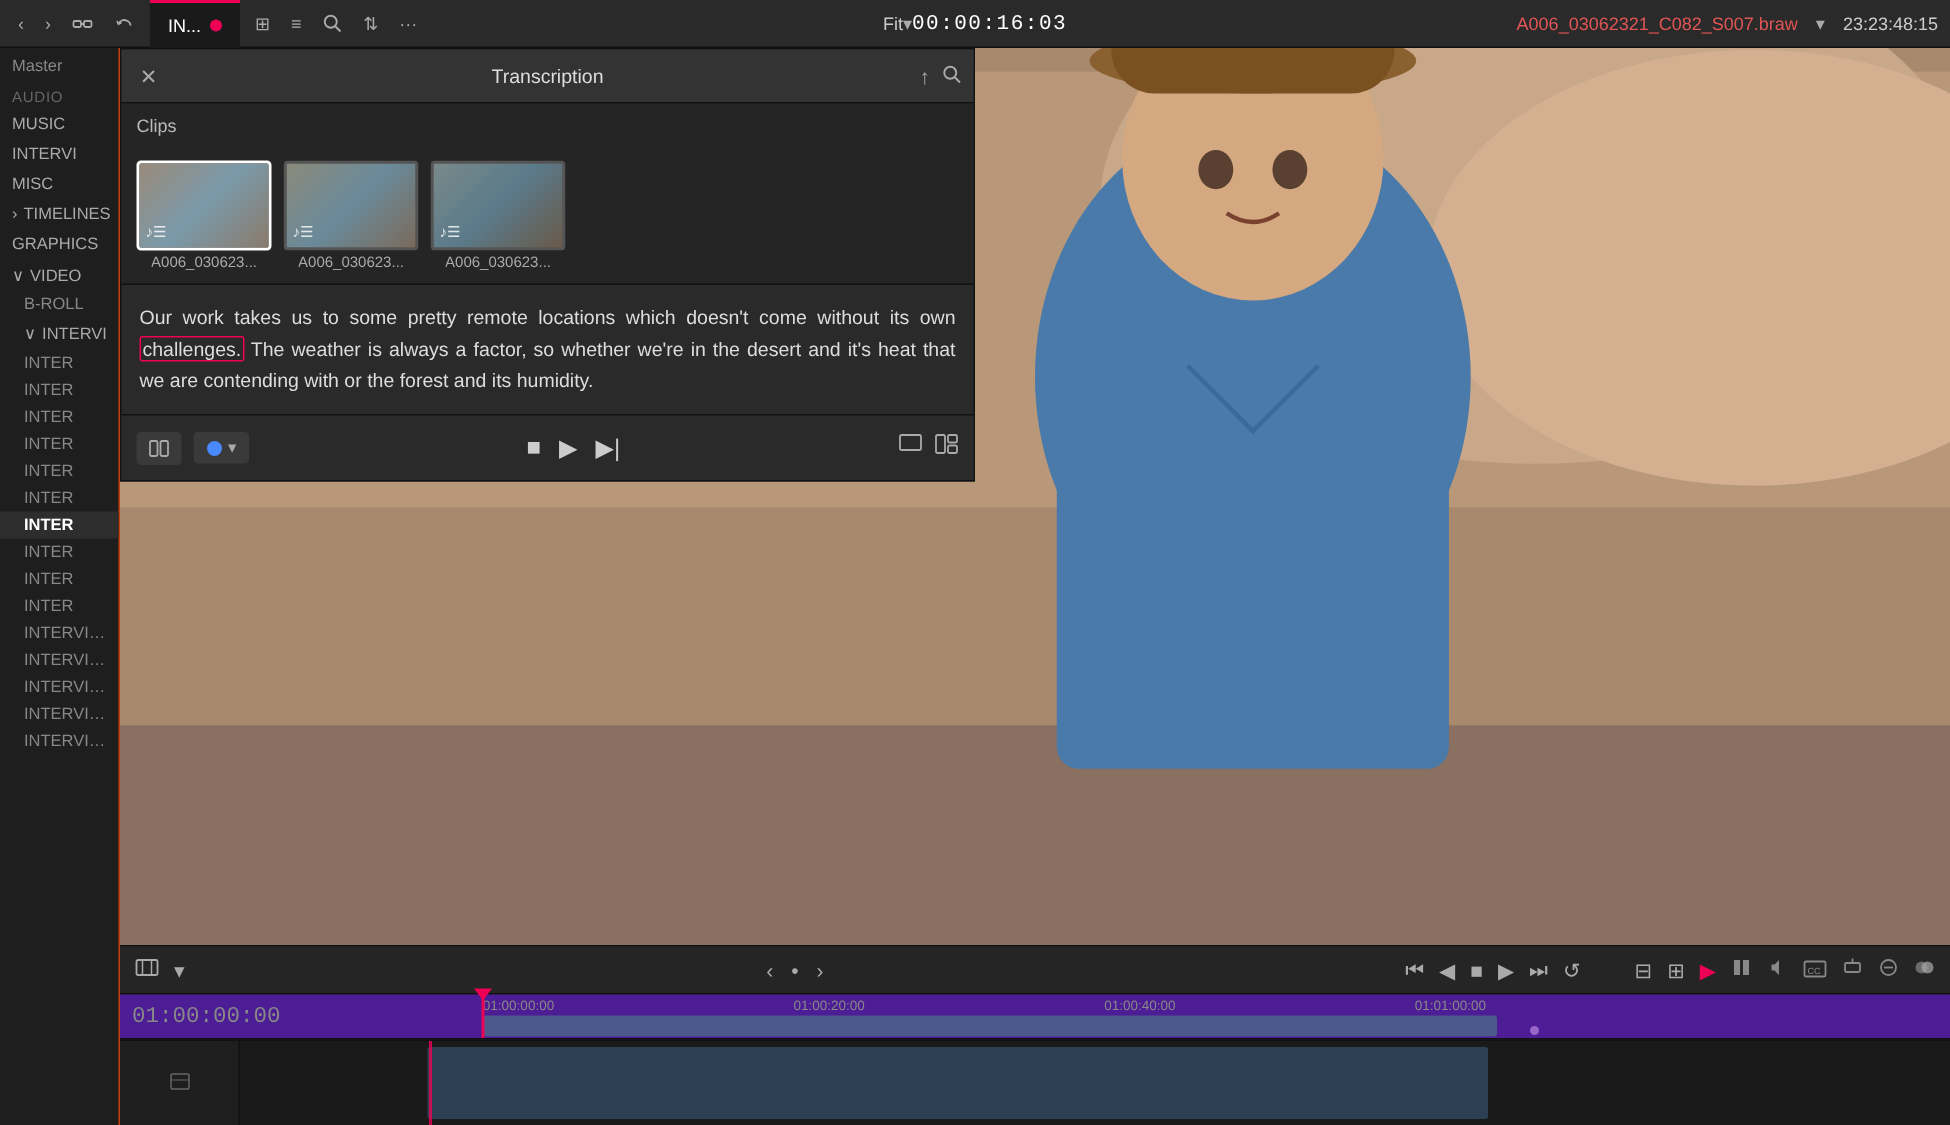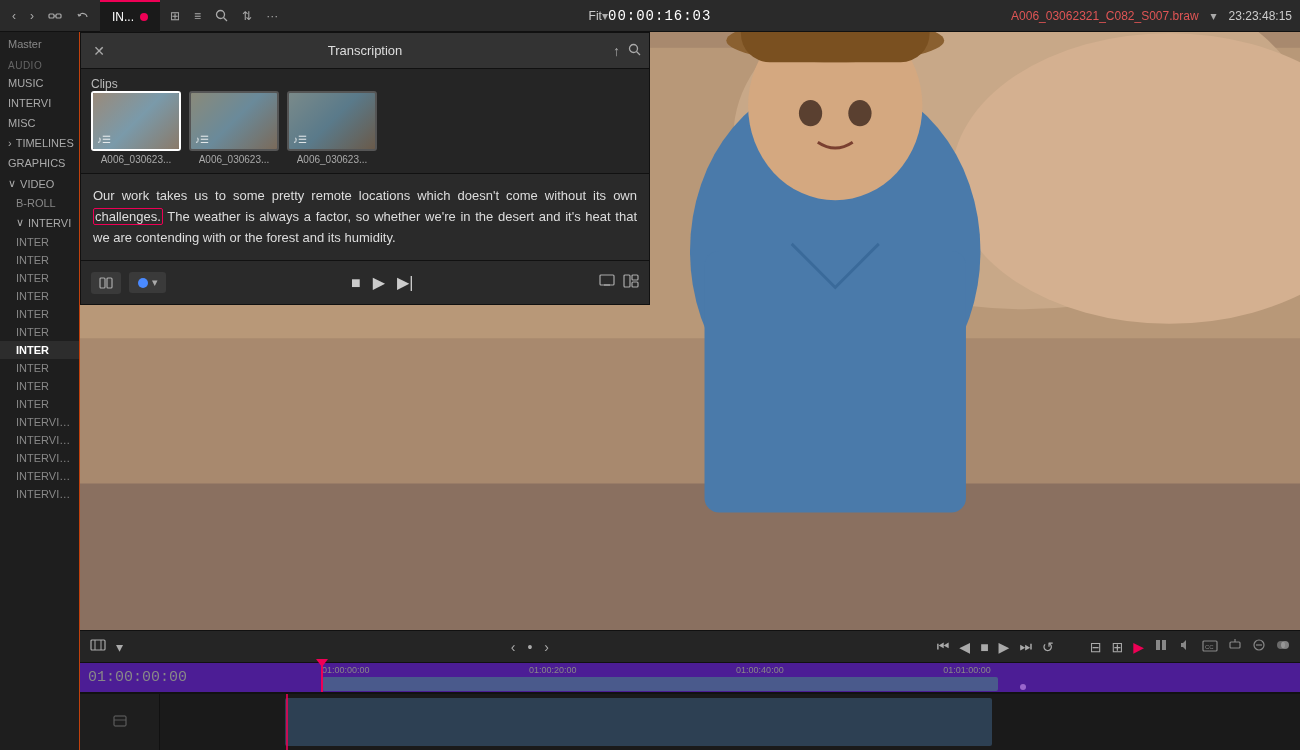--- a/index.html
+++ b/index.html
@@ -201,21 +201,21 @@
 
     
     .clips-section {
       padding: 8px 10px;
       background: #252525;
       border-bottom: 1px solid #111;
     }
     .clips-label {
       font-size: 12px;
       color: #bbb;
-      margin-bottom: 0;
+      margin-bottom: 16px;
     }
     .clips-grid {
       display: flex;
       gap: 8px;
     }
     .clip-thumb {
       width: 90px;
       display: flex;
       flex-direction: column;
       align-items: center;

